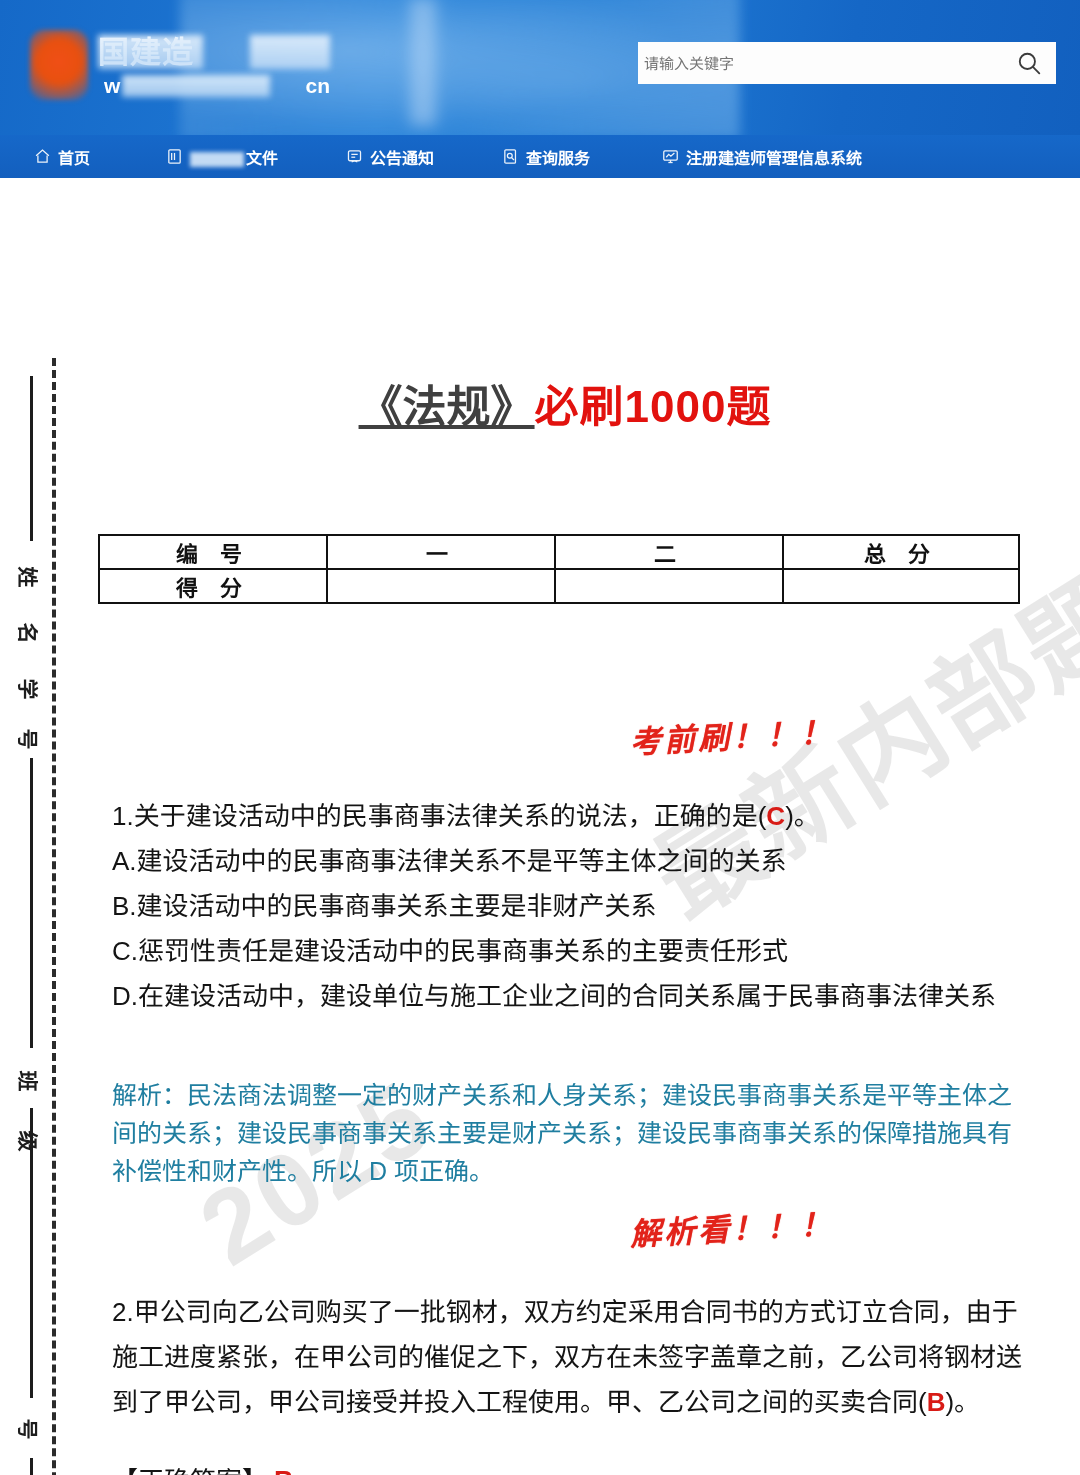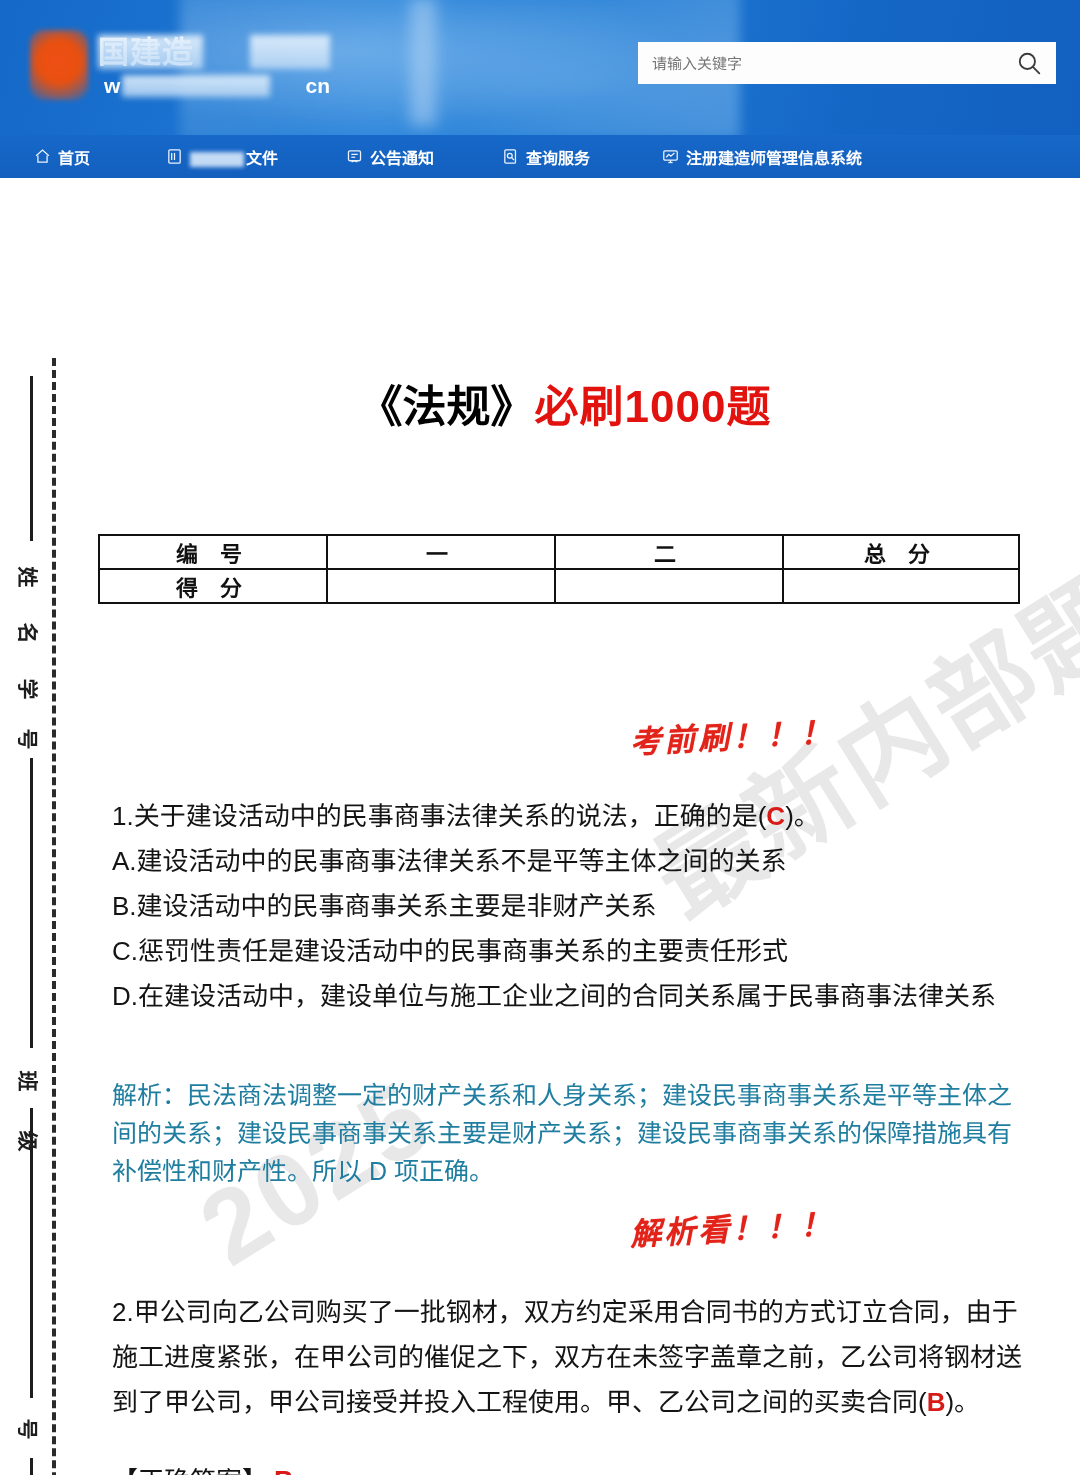--- a/index.html
+++ b/index.html
@@ -88,21 +88,21 @@
     width: 148px; height: 22px;
     background: linear-gradient(180deg, rgba(222,237,251,.92), rgba(180,212,243,.85));
     filter: blur(3px);
   }
   .search-box {
     position: absolute;
     left: 638px; top: 42px;
     width: 418px; height: 42px;
     background: #fdfdfd;
     display: flex; align-items: center;
-    padding: 0 14px 0 12px;
+    padding: 0 14px 0 4px;
   }
   .search-input {
     flex: 1 1 auto;
     border: none; outline: none; background: transparent;
     font-family: "Liberation Sans", sans-serif;
     font-size: 15px; color: #8d8d8d;
   }
   .search-icon { width: 26px; height: 26px; flex: 0 0 auto; color: #3b3b3b; }
 
   
@@ -201,21 +201,21 @@
     white-space: nowrap;
     font-family: "Liberation Sans", "DejaVu Sans", sans-serif;
   }
   .title-line2 {
     margin-top: 4px;
     line-height: 58px;
     font-size: 44px;
     font-weight: 900;
     white-space: nowrap;
   }
-  .title-book { color: #000000; }
+  .title-book { color: #404040; text-decoration: underline; }
   .title-red { color: #e2120e; letter-spacing: 1px; }
 
   
   .score-table {
     position: absolute;
     left: 98px; top: 356px;
     width: 920px;
     border-collapse: collapse;
     table-layout: fixed;
   }

